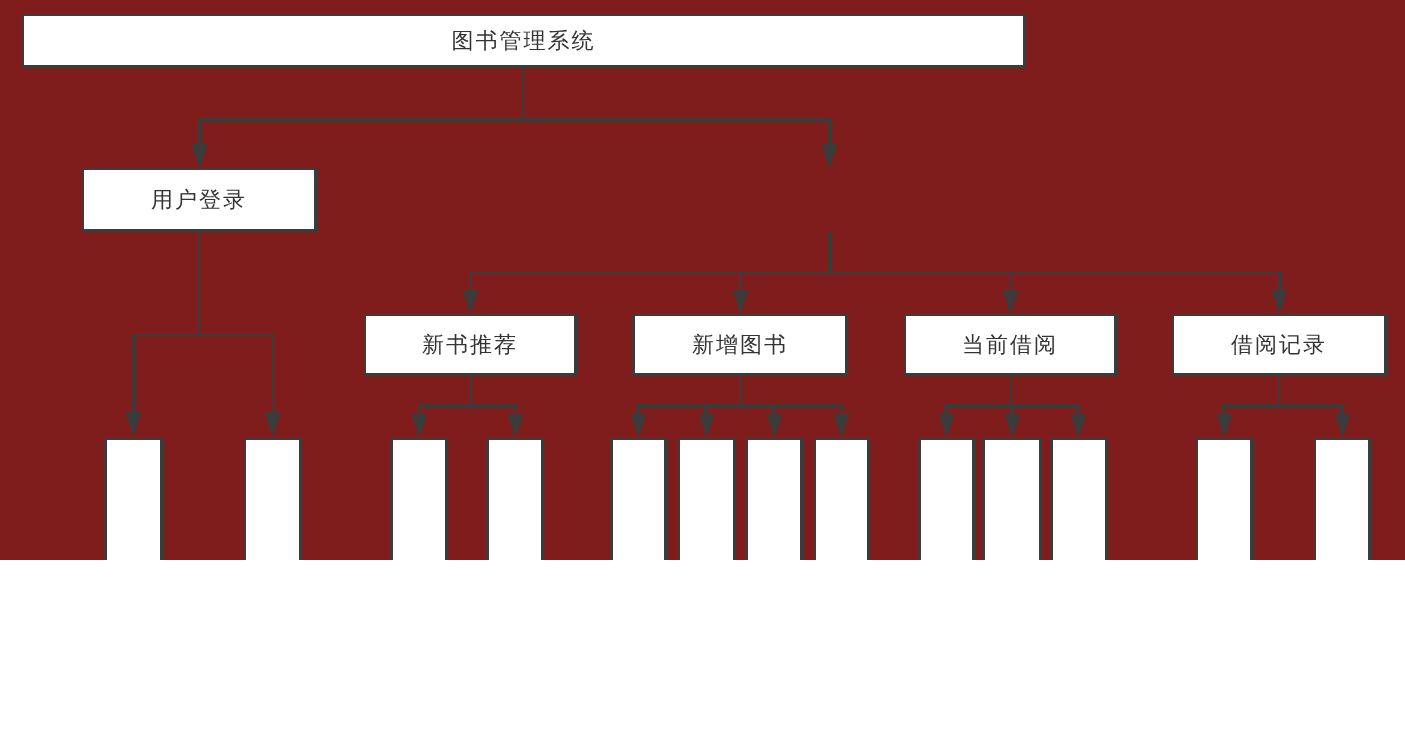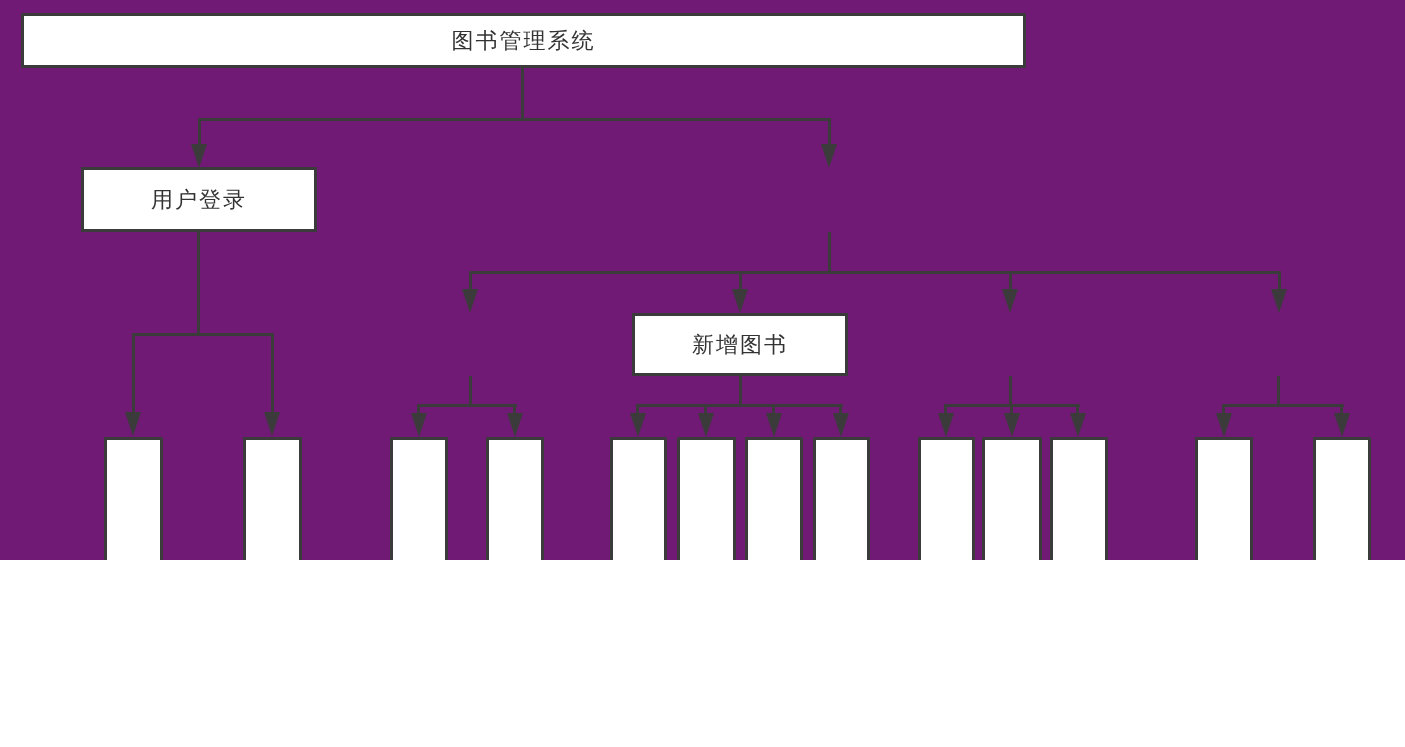--- a/index.html
+++ b/index.html
@@ -1,17 +1,17 @@
 <!DOCTYPE html>
 <html><head>
 <meta charset="utf-8">
 <style>
   html,body{margin:0;padding:0;background:#ffffff;}
   #canvas{
-    position:relative;width:1405px;height:560px;background:#701a75;overflow:hidden;
+    position:relative;width:1405px;height:560px;background:#7f1d1d;overflow:hidden;
     font-family:"Liberation Sans","DejaVu Sans",sans-serif;
   }
   .box{
     position:absolute;border:3px solid #3b3b3b;background:#ffffff;box-sizing:border-box;
     display:flex;align-items:center;justify-content:center;
   }
   .lbl{font-size:22px;color:#333333;letter-spacing:2px;white-space:nowrap;}
   .vlbl{
     writing-mode:vertical-rl;text-orientation:mixed;
     font-size:23px;color:#333333;letter-spacing:6px;line-height:1;
@@ -34,22 +34,31 @@
 <div id="canvas">
 
   <div class="box" style="left:21px;top:13px;width:1005px;height:55px">
     <span class="lbl">图书管理系统</span>
   </div>
 
   <div class="box" style="left:81px;top:167px;width:236px;height:65px">
     <span class="lbl">用户登录</span>
   </div>
 
+  <div class="box" style="left:363px;top:313px;width:214px;height:63px">
+    <span class="lbl">新书推荐</span>
+  </div>
   <div class="box" style="left:632px;top:313px;width:216px;height:63px">
     <span class="lbl">新增图书</span>
+  </div>
+  <div class="box" style="left:903px;top:313px;width:214px;height:63px">
+    <span class="lbl">当前借阅</span>
+  </div>
+  <div class="box" style="left:1171px;top:313px;width:216px;height:63px">
+    <span class="lbl">借阅记录</span>
   </div>
 
   <div class="box" style="left:104px;top:437px;width:59px;height:298px">
     <span class="vlbl">用户登录</span>
   </div>
   <div class="box" style="left:243px;top:437px;width:59px;height:298px">
     <span class="vlbl">注销登录</span>
   </div>
 
   <div class="box" style="left:390px;top:437px;width:58px;height:298px">

